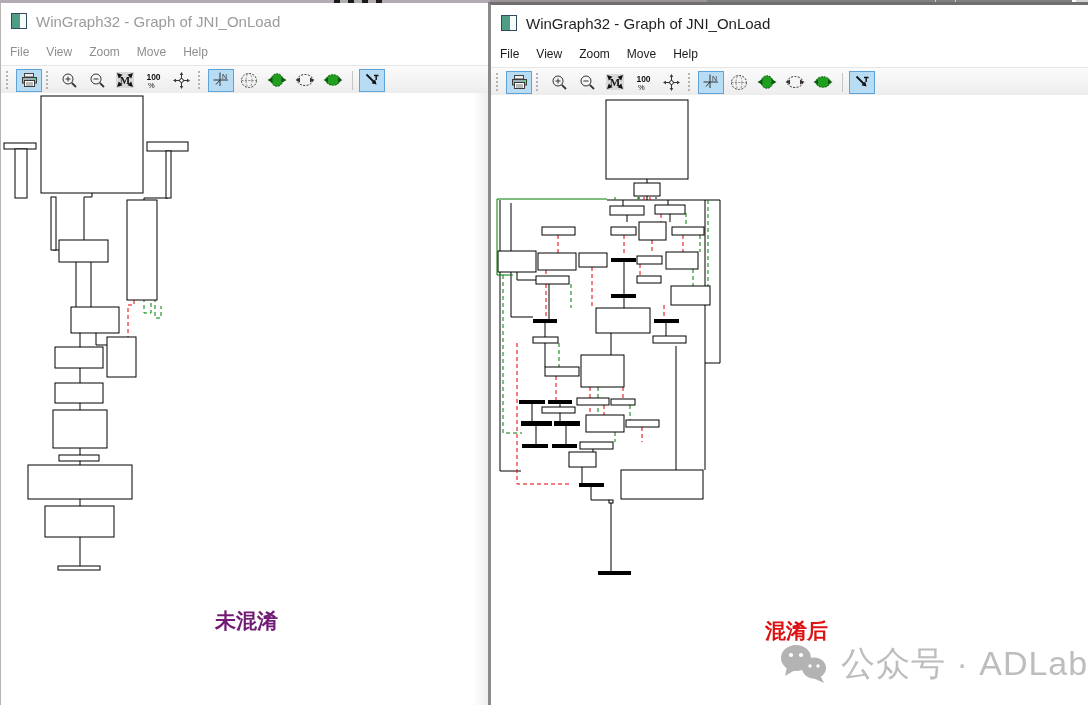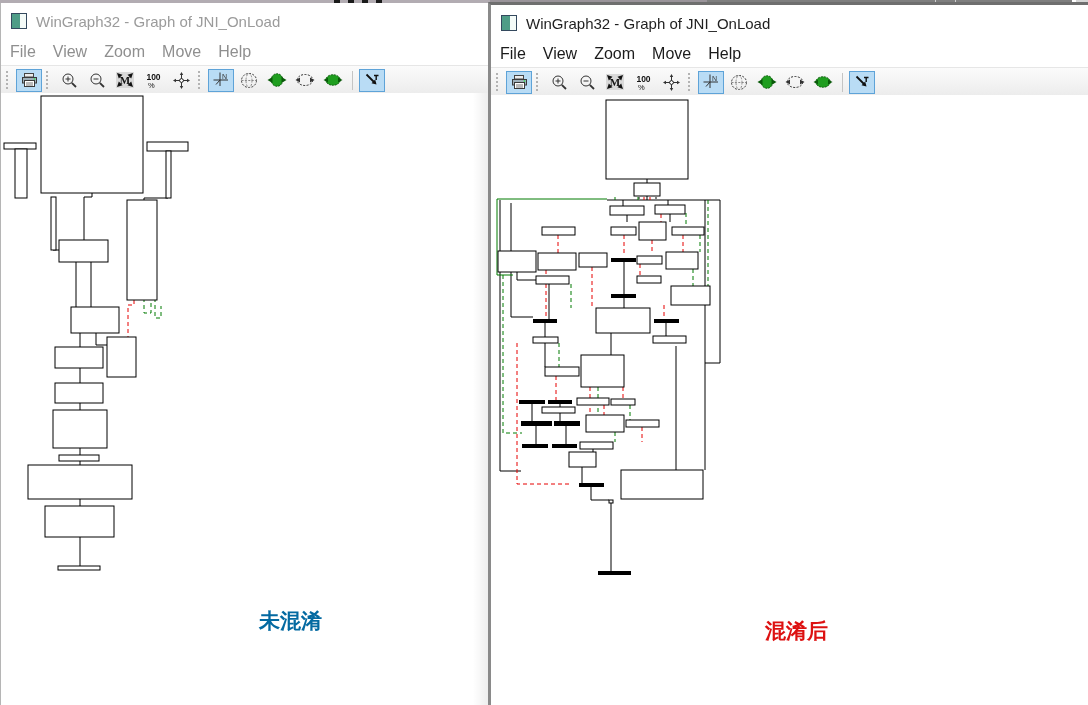--- a/index.html
+++ b/index.html
@@ -15,21 +15,21 @@
   .window{position:absolute;background:#fff;}
   .win-left{left:0;top:3px;width:489px;height:702px;border-left:1px solid #b5b5b5;box-sizing:border-box;}
   .win-right{left:488px;top:2px;width:600px;height:703px;box-sizing:border-box;
              border-left:3px solid #8a8a8a;border-top:3px solid #6f6f6f;}
   .titlebar{display:flex;align-items:center;height:36px;padding-left:10px;gap:9px;background:#fff;}
   .app-icon{width:16px;height:16px;border:1px solid #34495e;box-sizing:border-box;
             background:linear-gradient(90deg,#4f9d87 0 58%,#f4fbf8 58%);}
   .title{font-size:15px;white-space:nowrap;}
   .win-left .title{color:#9b9b9b;}
   .win-right .title{color:#1f1f1f;}
-  .menubar{display:flex;align-items:center;height:26px;padding-left:6px;font-size:16px;}
+  .menubar{display:flex;align-items:center;height:26px;padding-left:6px;font-size:12px;}
   .menu-item{padding:2px 11px 2px 3px;margin-right:3px;cursor:default;white-space:nowrap;}
   .win-left .menu-item{color:#8f8f8f;}
   .win-right .menu-item{color:#1b1b1b;}
   
   .toolbar{height:28px;display:flex;align-items:center;padding-left:2px;
            background:linear-gradient(#fbfbfb,#ececec);
            border-top:1px solid #e6e6e6;border-bottom:1px solid #c6c6c6;}
   .grip{width:3px;height:18px;border-left:2px dotted #b3b3b3;margin:0 4px 0 3px;}
   .sep{width:1px;height:19px;background:#c4c4c4;margin:0 5px;}
   .tbtn{width:26px;height:23px;display:flex;align-items:center;justify-content:center;
@@ -230,21 +230,21 @@
         <rect x="70" y="307" width="48" height="26" fill="#ffffff" stroke="#000000" stroke-width="1"></rect>
         <rect x="106" y="337" width="29" height="40" fill="#ffffff" stroke="#000000" stroke-width="1"></rect>
         <rect x="54" y="347" width="48" height="21" fill="#ffffff" stroke="#000000" stroke-width="1"></rect>
         <rect x="54" y="383" width="48" height="20" fill="#ffffff" stroke="#000000" stroke-width="1"></rect>
         <rect x="52" y="410" width="54" height="38" fill="#ffffff" stroke="#000000" stroke-width="1"></rect>
         <rect x="58" y="455" width="40" height="6" fill="#ffffff" stroke="#000000" stroke-width="1"></rect>
         <rect x="27" y="465" width="104" height="34" fill="#ffffff" stroke="#000000" stroke-width="1"></rect>
         <rect x="44" y="506" width="69" height="31" fill="#ffffff" stroke="#000000" stroke-width="1"></rect>
         <rect x="57" y="566" width="42" height="4" fill="#ffffff" stroke="#000000" stroke-width="1"></rect>
       </svg>
-    <div class="caption" style="color: #0369a1; margin-left: 44px;">未混淆</div>
+    <div class="caption" style="color: #701a75;">未混淆</div>
   </div>
   <div class="edge-shade"></div>
 </div>
 
 <div class="window win-right">
   <div class="titlebar">
     <span class="app-icon"></span>
     <span class="title">WinGraph32 - Graph of JNI_OnLoad</span>
   </div>
   <div class="menubar">
@@ -478,14 +478,31 @@
         <rect x="516" y="397" width="26" height="4" fill="#000000"></rect>
         <rect x="545" y="397" width="24" height="4" fill="#000000"></rect>
         <rect x="518" y="418" width="31" height="5" fill="#000000"></rect>
         <rect x="551" y="418" width="26" height="5" fill="#000000"></rect>
         <rect x="519" y="441" width="26" height="4" fill="#000000"></rect>
         <rect x="549" y="441" width="25" height="4" fill="#000000"></rect>
         <rect x="576" y="480" width="25" height="4" fill="#000000"></rect>
         <rect x="595" y="568" width="33" height="4" fill="#000000"></rect>
       </svg>
     <div class="caption" style="color: rgb(221, 17, 17);">混淆后</div>
+    <div class="watermark">
+      <svg width="50" height="42" viewBox="0 0 50 42">
+        <g fill="#b3b3b3">
+          <ellipse cx="17" cy="15" rx="15" ry="13"></ellipse>
+          <polygon points="8,24 6,33 16,27"></polygon>
+          <ellipse cx="35" cy="25" rx="12" ry="10.5"></ellipse>
+          <polygon points="41,32 45,40 34,35"></polygon>
+        </g>
+        <g fill="#ffffff">
+          <circle cx="12" cy="12" r="2.1"></circle>
+            <circle cx="22" cy="12" r="2.1"></circle>
+          <circle cx="31" cy="23" r="1.7"></circle>
+            <circle cx="39" cy="23" r="1.7"></circle>
+        </g>
+      </svg>
+      <span class="wm-text" style="color: rgb(189, 189, 189);">公众号 · ADLab</span>
+    </div>
   </div>
 </div>
 
 </body></html>

